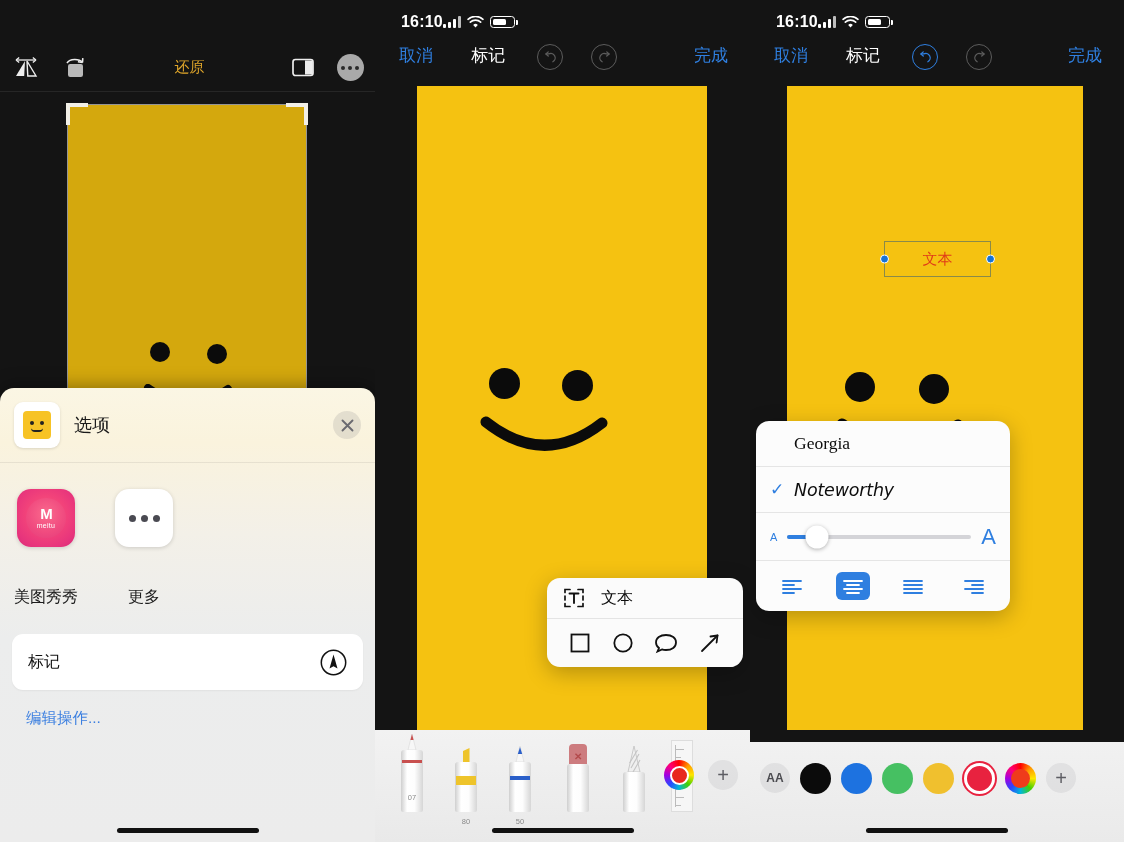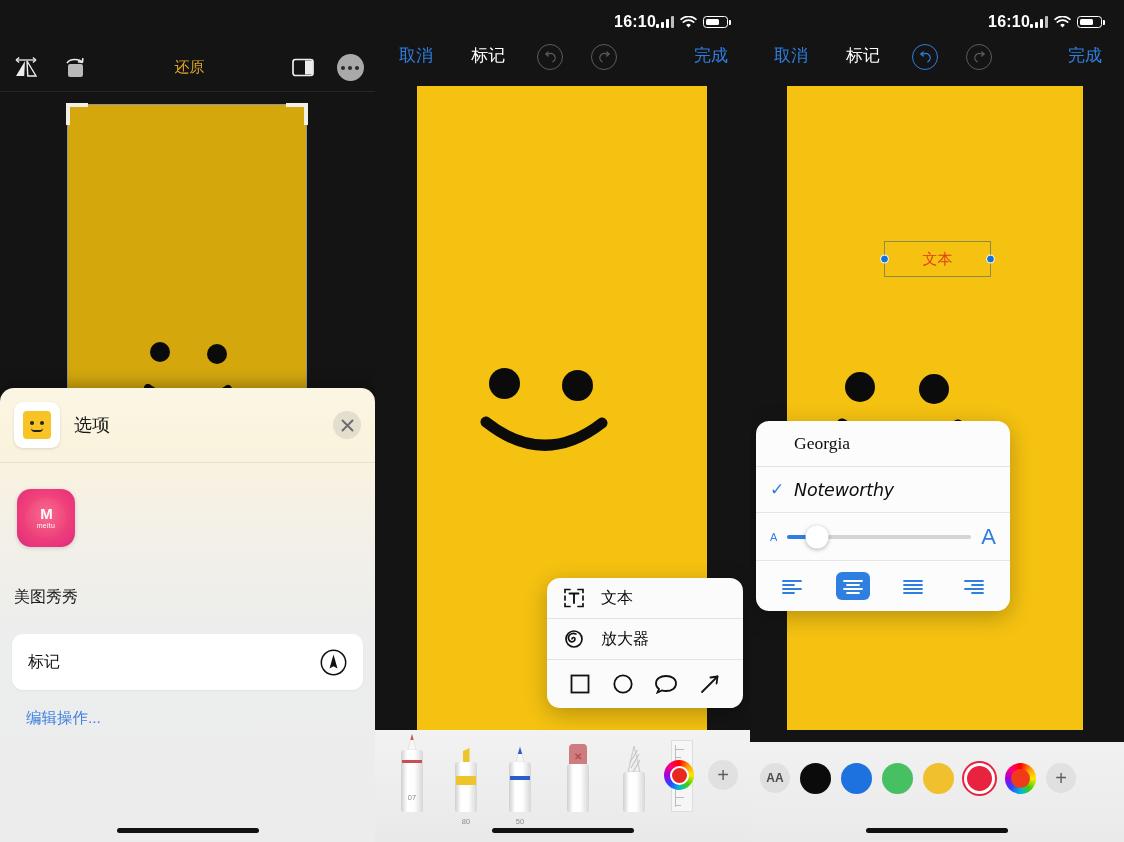--- a/index.html
+++ b/index.html
@@ -12,21 +12,21 @@
   .stage { position: relative; width: 1124px; height: 842px; display: flex; }
 
   .panel { position: relative; height: 842px; overflow: hidden; background: #141414; }
   .panel.p1 { width: 375px; }
   .panel.p2 { width: 375px; }
   .panel.p3 { width: 374px; }
 
   
   .statusbar {
     position: absolute; top: 0; left: 0; right: 0; height: 44px;
-    display: flex; align-items: center; justify-content: flex-end;
+    display: flex; align-items: center; justify-content: flex-start;
     padding: 0 22px 0 26px; color: #fff;
   }
   .sb-time { font-size: 16px; font-weight: bold; letter-spacing: .2px; }
   .sb-right { display: flex; align-items: center; gap: 6px; }
   .sig { display: flex; align-items: flex-end; gap: 2px; height: 12px; }
   .sig i { width: 3px; background: #fff; border-radius: 1px; display: block; }
   .sig i:nth-child(1){height:4px}
   .sig i:nth-child(2){height:6px}
   .sig i:nth-child(3){height:9px}
   .sig i:nth-child(4){height:12px; background:#bdbdbd}
@@ -259,20 +259,28 @@
       <div class="apps">
         <div class="app">
           <div class="app-ic meitu">
             <div class="meitu-ring">
               <span class="meitu-m">M</span>
               <span class="meitu-t">meitu</span>
             </div>
           </div>
           <div class="app-label">美图秀秀</div>
         </div>
+        <div class="app">
+          <div class="app-ic more">
+              <i></i>
+              <i></i>
+              <i></i>
+            </div>
+          <div class="app-label">更多</div>
+        </div>
       </div>
 
       <div class="row-card">
         <span>标记</span>
         <div class="row-ic">
           <svg width="27" height="27" viewBox="0 0 27 27">
             <circle cx="13.5" cy="13.5" r="12.2" fill="none" stroke="#111" stroke-width="1.5"></circle>
             <path d="M13.5 5.5 L9.5 19.5 L13.5 17.2 L17.5 19.5 Z" fill="#111"></path>
           </svg>
         </div>
@@ -338,27 +346,20 @@
     </div>
 
     <div class="popover" style="left:172px;top:578px;width:196px">
       <div class="po-item">
         <svg width="22" height="22" viewBox="0 0 22 22">
           <path d="M2 5.5 V2.5 H7 M15 2.5 H20 V5.5 M20 16.5 V19.5 H15 M7 19.5 H2 V16.5" stroke="#111" stroke-width="1.7" fill="none" stroke-linecap="round"></path>
           <path d="M2 9 V13 M20 9 V13" stroke="#111" stroke-width="1.7" stroke-linecap="round"></path>
           <path d="M6.5 6.5 H15.5 M11 6.5 V16" stroke="#111" stroke-width="1.9" fill="none" stroke-linecap="round"></path>
         </svg>
         <span class="lbl">文本</span>
-      </div>
-      <div class="po-item">
-        <svg width="22" height="22" viewBox="0 0 22 22">
-          <circle cx="11" cy="11" r="8" fill="none" stroke="#111" stroke-width="1.7"></circle>
-          <path d="M13 6 C8 4, 4 8, 6 12 C7.6 15, 12 14, 12 11 C12 9, 9 9, 9 11" stroke="#111" stroke-width="1.6" fill="none" stroke-linecap="round"></path>
-        </svg>
-        <span class="lbl">放大器</span>
       </div>
       <div class="po-shapes">
         <svg width="24" height="24" viewBox="0 0 24 24">
           <rect x="3.5" y="3.5" width="17" height="17" fill="none" stroke="#111" stroke-width="1.8"></rect>
         </svg>
         <svg width="24" height="24" viewBox="0 0 24 24">
           <circle cx="12" cy="12" r="8.7" fill="none" stroke="#111" stroke-width="1.8"></circle>
         </svg>
         <svg width="26" height="24" viewBox="0 0 26 24">
           <path d="M13 4 C19 4, 23 7, 23 11.5 C23 16, 19 19, 13 19 C11.5 19, 10 18.8, 9 18.4 L4.5 20.5 L6 17 C4 15.6, 3 13.7, 3 11.5 C3 7, 7 4, 13 4 Z" fill="none" stroke="#111" stroke-width="1.8"></path>

